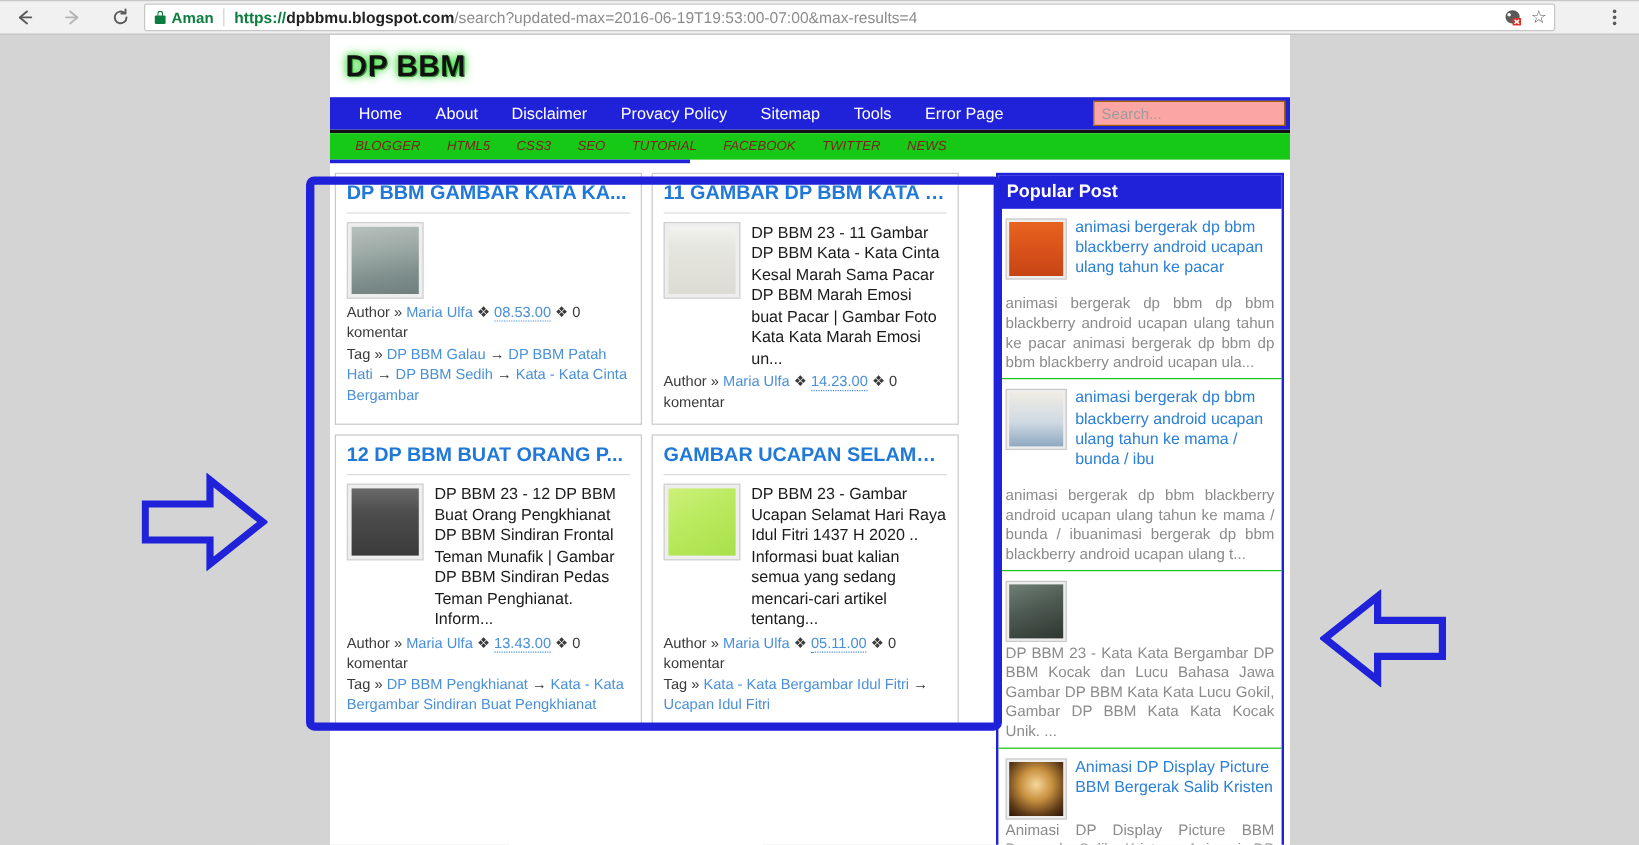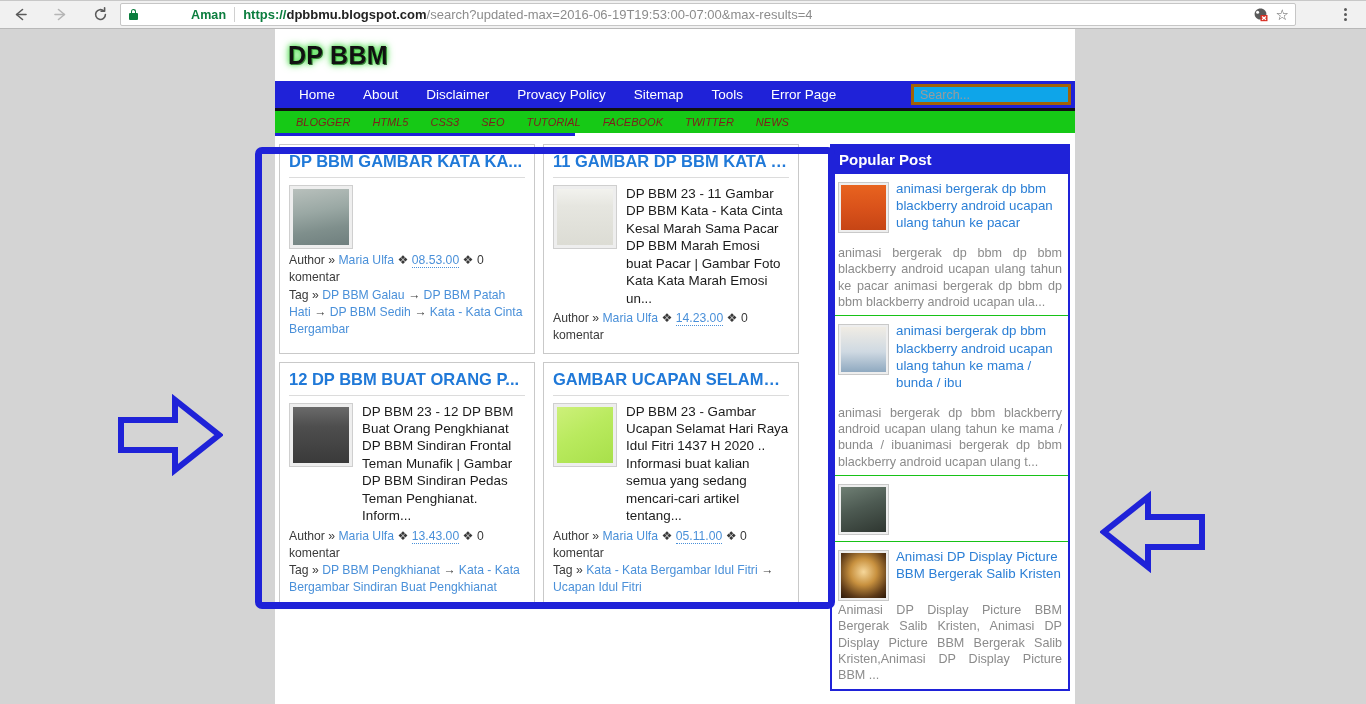--- a/index.html
+++ b/index.html
@@ -13,21 +13,21 @@
   .browser-chrome{position:absolute;left:0;top:0;width:1366px;height:29px;background:#f1f1f1;}
   .chrome-topline{position:absolute;left:0;top:0;width:1366px;height:1px;background:#c8c8c8;}
   .nav-btns{position:absolute;left:0;top:0;height:29px;display:flex;align-items:center;}
   .nav-btn{width:40px;height:29px;display:flex;align-items:center;justify-content:center;}
   .nav-btn svg{display:block;}
   .omnibox{
     position:absolute;left:120px;top:3px;width:1176px;height:23px;
     background:#fff;border:1px solid #c6c6c6;border-radius:2px;
     display:flex;align-items:center;box-sizing:border-box;
   }
-  .lock-wrap{display:flex;align-items:center;padding-left:8px;gap:48px;}
+  .lock-wrap{display:flex;align-items:center;padding-left:8px;}
   .lock-glyph{width:9px;height:11px;position:relative;display:inline-block;}
   .lock-glyph .body{position:absolute;left:0;bottom:0;width:9px;height:7px;background:#0b7d3e;border-radius:1px;}
   .lock-glyph .shackle{position:absolute;left:2px;top:0;width:5px;height:6px;border:1.5px solid #0b7d3e;border-bottom:none;border-radius:3px 3px 0 0;box-sizing:border-box;}
   .secure-label{color:#0b7d3e;font-size:12.5px;font-weight:bold;padding-left:5px;letter-spacing:.1px;}
   .omni-div{width:1px;height:15px;background:#d0d0d0;margin:0 8px;}
   .url{font-size:13px;color:#9a9a9a;white-space:nowrap;overflow:hidden;font-family:"Liberation Sans", sans-serif;}
   .url .scheme{color:#0b7d3e;font-weight:bold;}
   .url .host{color:#222;font-weight:bold;}
   .url .path{color:#8c8c8c;}
   .omni-right{margin-left:auto;display:flex;align-items:center;padding-right:6px;gap:8px;}
@@ -44,22 +44,22 @@
   
   .site-header{height:52px;background:#fff;display:flex;align-items:center;padding-left:13px;}
   .logo{
     font-size:25px;font-weight:bold;color:#111;letter-spacing:.3px;
     text-shadow:0 0 5px #44dd44, 0 0 9px #44dd44, 1px 1px 0 #2a2a2a;
   }
   
   .nav-main{height:27px;background:#1f22d8;display:flex;align-items:center;padding-left:10px;position:relative;}
   .nav-main a{color:#fff;font-size:13.5px;text-decoration:none;padding:0 14px;line-height:27px;}
   .search-box{
-    position:absolute;right:4px;top:3px;width:160px;height:21px;background:#0ea5e9;
-    border:3px solid #a16207;box-sizing:border-box;display:flex;align-items:center;padding-left:4px;
+    position:absolute;right:4px;top:3px;width:160px;height:21px;background:#fca5a5;
+    border:1px solid #a16207;box-sizing:border-box;display:flex;align-items:center;padding-left:4px;
   }
   .search-box input{
     border:none;outline:none;width:100%;font-size:12.5px;color:#333;
     font-family:"Liberation Sans", sans-serif;background:transparent;
   }
   .search-box input::placeholder{color:#9b9b9b;}
   .nav-sep{height:3px;background:#111;}
   
   .nav-sub{height:22px;background:#16c916;display:flex;align-items:center;padding-left:10px;}
   .nav-sub a{color:#7f1d1d;font-size:11px;text-decoration:none;padding:0 11px;line-height:22px;font-style:italic;}
@@ -309,20 +309,21 @@
               <div class="pp-thumb">
                 <div class="inner" style="background:linear-gradient(180deg,#f0ece4 0%,#cfd9e2 55%,#8fa9c0 100%)"></div>
               </div>
     <a class="pp-link">animasi bergerak dp bbm blackberry android ucapan ulang tahun ke mama / bunda / ibu</a>
     <div class="pp-snip">animasi bergerak dp bbm blackberry android ucapan ulang tahun ke mama / bunda / ibuanimasi bergerak dp bbm blackberry android ucapan ulang t...</div>
             </div>
             <div class="pp-item clearfix">
               <div class="pp-thumb">
                 <div class="inner" style="background:linear-gradient(160deg,#6f7f74 0%,#4d5a52 45%,#2e3630 100%)"></div>
               </div>
+    <div class="pp-snip">DP BBM 23 - Kata Kata Bergambar DP BBM Kocak dan Lucu Bahasa Jawa Gambar DP BBM Kata Kata Lucu Gokil, Gambar DP BBM Kata Kata Kocak Unik. ...</div>
             </div>
             <div class="pp-item clearfix">
               <div class="pp-thumb">
                 <div class="inner" style="background:radial-gradient(circle at 50% 42%,#f6d79a 0%,#c8913f 38%,#5d3a18 75%,#2a1608 100%)"></div>
               </div>
     <a class="pp-link">Animasi DP Display Picture BBM Bergerak Salib Kristen</a>
     <div class="pp-snip">Animasi DP Display Picture BBM Bergerak Salib Kristen, Animasi DP Display Picture BBM Bergerak Salib Kristen,Animasi DP Display Picture BBM ...</div>
             </div>
           </div>
       </div>

